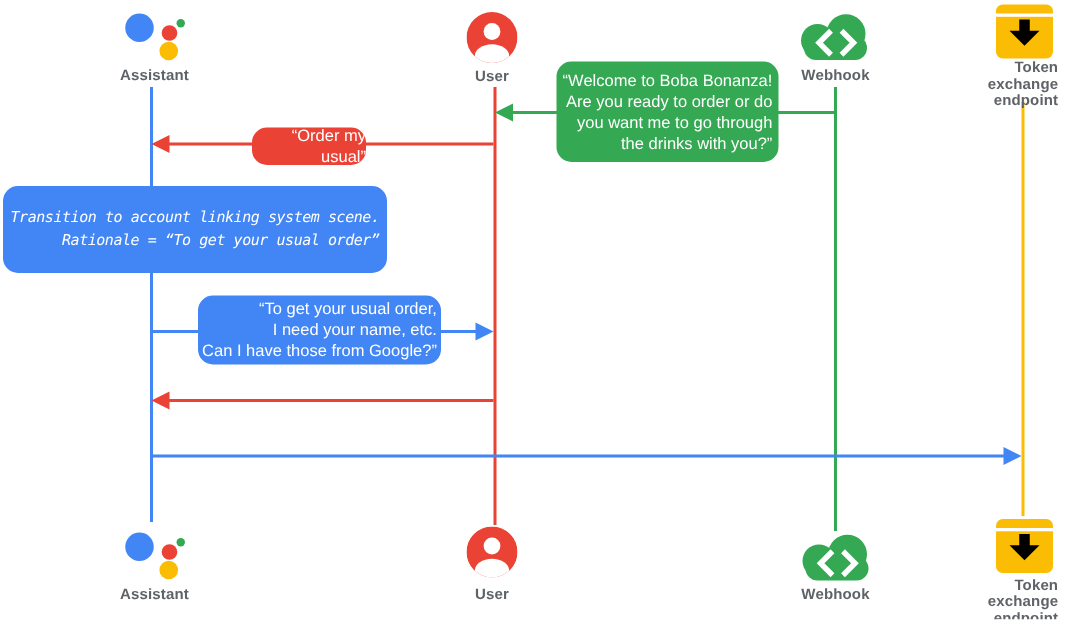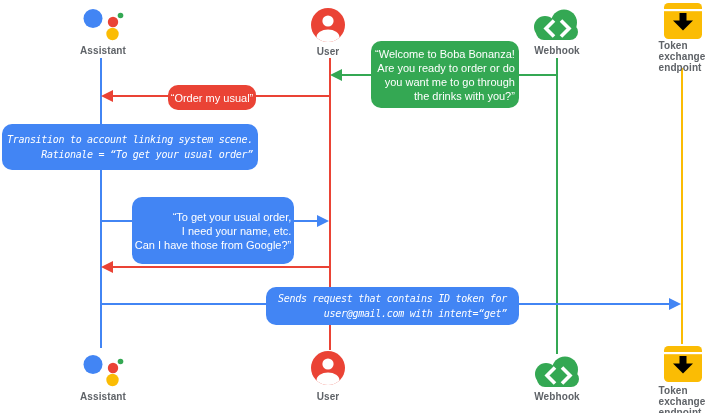--- a/index.html
+++ b/index.html
@@ -13,21 +13,21 @@
   .ah-right.c-blue{border-left:12px solid #4285F4}
   .box{position:absolute;color:#fff;border-radius:10px;display:flex;align-items:center;justify-content:center;
        text-align:right;white-space:pre-line;font-size:11px;line-height:14px;}
   .box.mono{font-family:"DejaVu Sans Mono",monospace;font-style:italic;font-size:10px;
             letter-spacing:-0.3px;line-height:15px;}
   .bg-green{background:#34A853}
   .bg-red{background:#EA4335}
   .bg-blue{background:#4285F4}
   .actor-icon{position:absolute;}
   .actor-label{position:absolute;transform:translateX(-50%);font-size:10px;font-weight:bold;
-               color:#5F6368;text-align:left;white-space:pre-line;line-height:11px;letter-spacing:0.1px;}
+               color:#5F6368;text-align:right;white-space:pre-line;line-height:11px;letter-spacing:0.1px;}
 </style>
 </head>
 <body>
 
 <div id="canvas">
 
   <svg width="0" height="0" style="position:absolute">
     <defs>
         <clipPath id="user-clip">
           <circle cx="17" cy="17" r="17"></circle>
@@ -53,32 +53,30 @@
   <div class="ah ah-left c-red" style="left:101px;top:261px"></div>
 
   <div class="hline bg-blue" style="left:101px;top:303px;width:570px"></div>
   <div class="ah ah-right c-blue" style="left:669px;top:298px"></div>
 
   <div class="box bg-green" style="left:371px;top:41px;width:148px;height:67px">“Welcome to Boba Bonanza!
 Are you ready to order or do
 you want me to go through
 the drinks with you?”</div>
 
-  <div class="box bg-red" style="left:168px;top:85px;width:88px;height:25px">“Order my usual”</div>
+  <div class="box bg-red" style="left:168px;top:85px;width:76px;height:25px">“Order my usual”</div>
 
-  <div class="box bg-blue mono" style="left:2px;top:124px;width:256px;height:46px">Transition to account linking system scene.
+  <div class="box bg-blue mono" style="left:2px;top:124px;width:256px;height:58px">Transition to account linking system scene.
 Rationale = “To get your usual order”</div>
 
-  <div class="box bg-blue" style="left:132px;top:197px;width:162px;height:67px">“To get your usual order,
+  <div class="box bg-blue" style="left:132px;top:197px;width:162px;height:46px">“To get your usual order,
 I need your name, etc.
 Can I have those from Google?”</div>
 
 
-  <div class="box bg-blue mono" style="left:266px;top:287px;width:253px;height:38px">Sends request that contains ID token for
-user@gmail.com with intent=“get”</div>
 
   <svg class="actor-icon" style="left:81px;top:3px" width="46" height="38" viewBox="0 0 46 38">
     <circle cx="12" cy="15.5" r="9.5" fill="#4285F4"></circle>
     <circle cx="39.5" cy="12.5" r="2.8" fill="#34A853"></circle>
     <circle cx="32" cy="19" r="5.2" fill="#EA4335"></circle>
     <circle cx="31.5" cy="31" r="6.2" fill="#FBBC04"></circle>
   </svg>
   <div class="actor-label" style="left:103px;top:45px">Assistant</div>
 
   <svg class="actor-icon" style="left:311px;top:8px" width="34" height="34" viewBox="0 0 34 34">

